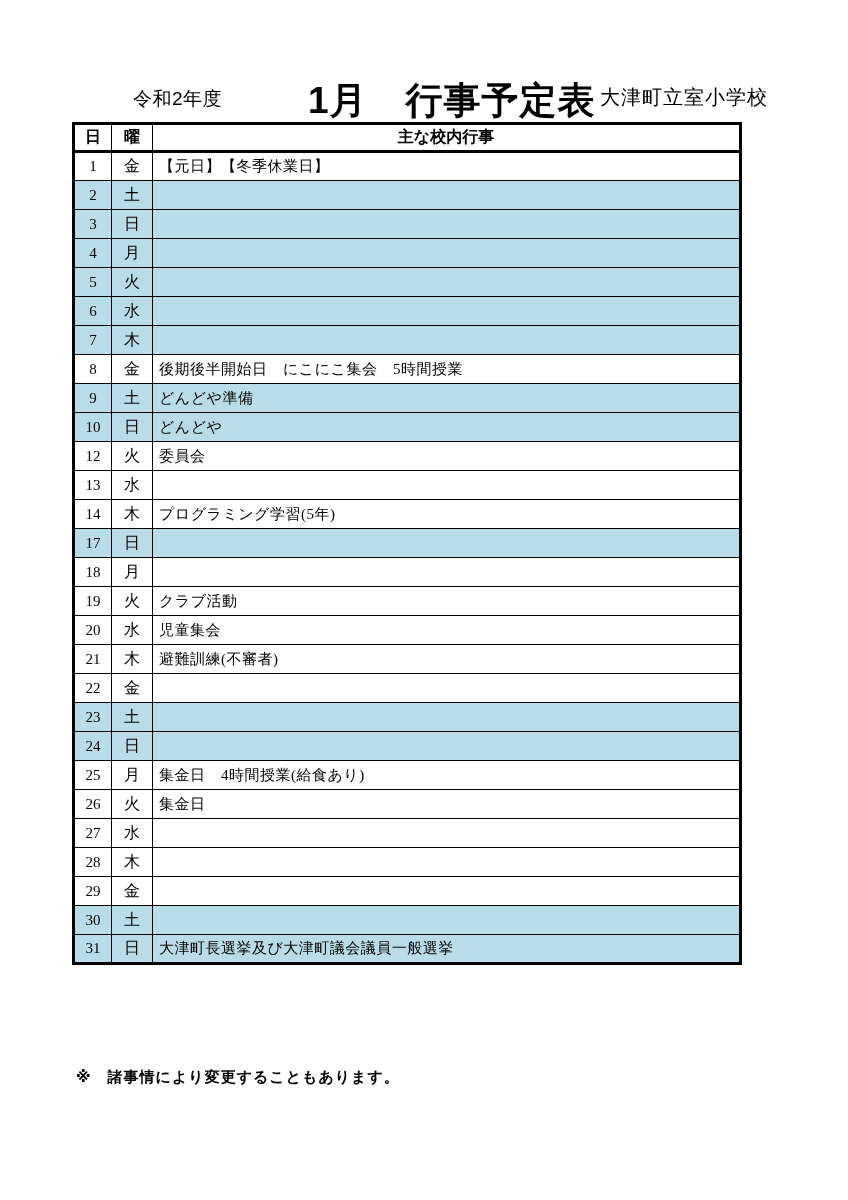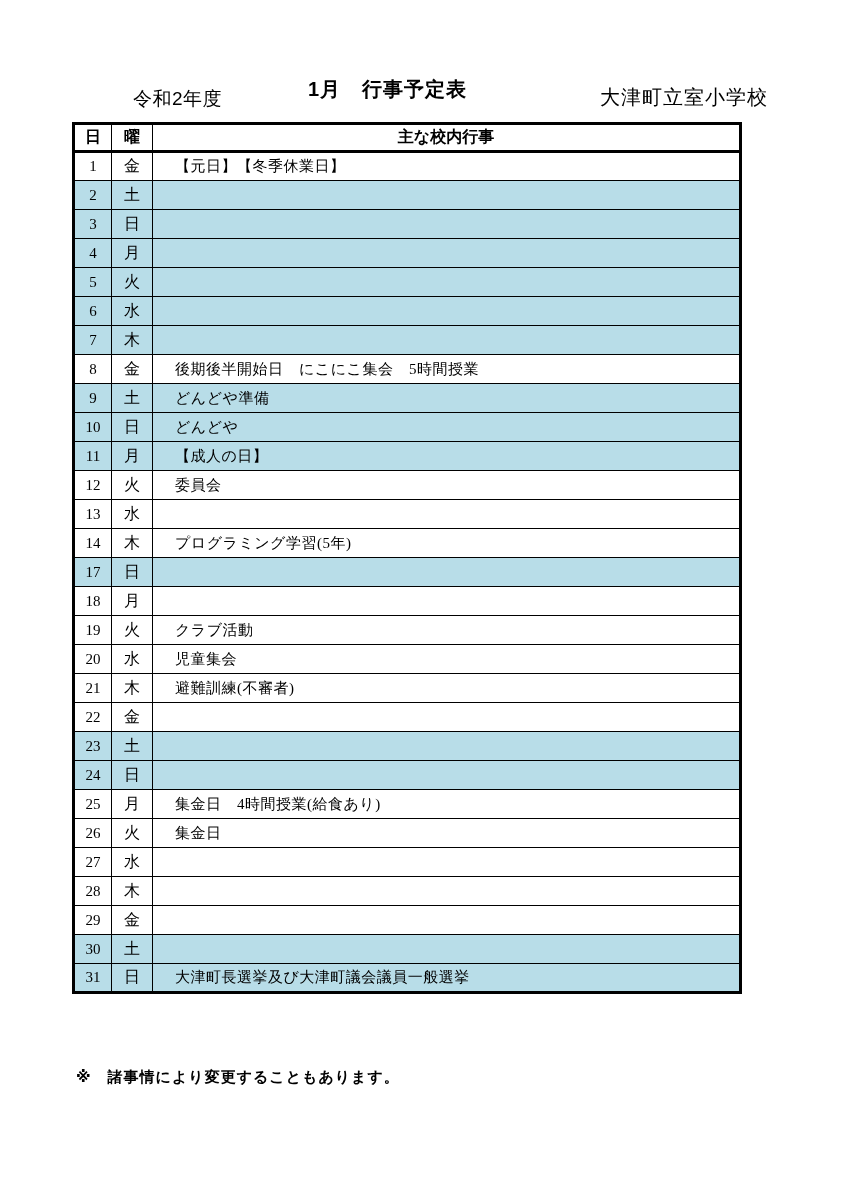--- a/index.html
+++ b/index.html
@@ -31,21 +31,21 @@
     top: 10px;
     font-family: "Liberation Sans", "DejaVu Sans", sans-serif;
     font-size: 19px;
     letter-spacing: 0.5px;
   }
   .main-title {
     position: absolute;
     left: 308px;
     top: 0px;
     font-family: "Liberation Sans", "DejaVu Sans", sans-serif;
-    font-size: 20px;
+    font-size: 37px;
     font-weight: bold;
     letter-spacing: 1px;
     white-space: nowrap;
   }
   .school {
     position: absolute;
     left: 556px;
     top: 8px;
     font-family: "Liberation Sans", "DejaVu Sans", sans-serif;
     font-size: 20px;
@@ -85,21 +85,21 @@
   .schedule tbody tr.hl td { background: var(--hl, #b8dde8); }
   td.day {
     text-align: center;
     font-size: 15px;
   }
   td.weekday {
     text-align: center;
     font-size: 16px;
   }
   td.event {
-    padding-left: 22px;
+    padding-left: 6px;
     font-size: 15px;
     letter-spacing: 0.5px;
   }
 
   
   .footnote {
     position: absolute;
     left: 76px;
     top: 1068px;
     font-family: "Liberation Sans", "DejaVu Sans", sans-serif;
@@ -174,25 +174,20 @@
       <tr class="hl">
         <td class="day">9</td>
         <td class="weekday">土</td>
         <td class="event">どんどや準備</td>
       </tr>
       <tr class="hl">
         <td class="day">10</td>
         <td class="weekday">日</td>
         <td class="event">どんどや</td>
       </tr>
-      <tr class="hl">
-        <td class="day">11</td>
-        <td class="weekday">月</td>
-        <td class="event">【成人の日】</td>
-      </tr>
       <tr>
         <td class="day">12</td>
         <td class="weekday">火</td>
         <td class="event">委員会</td>
       </tr>
       <tr>
         <td class="day">13</td>
         <td class="weekday">水</td>
         <td class="event"></td>
       </tr>

